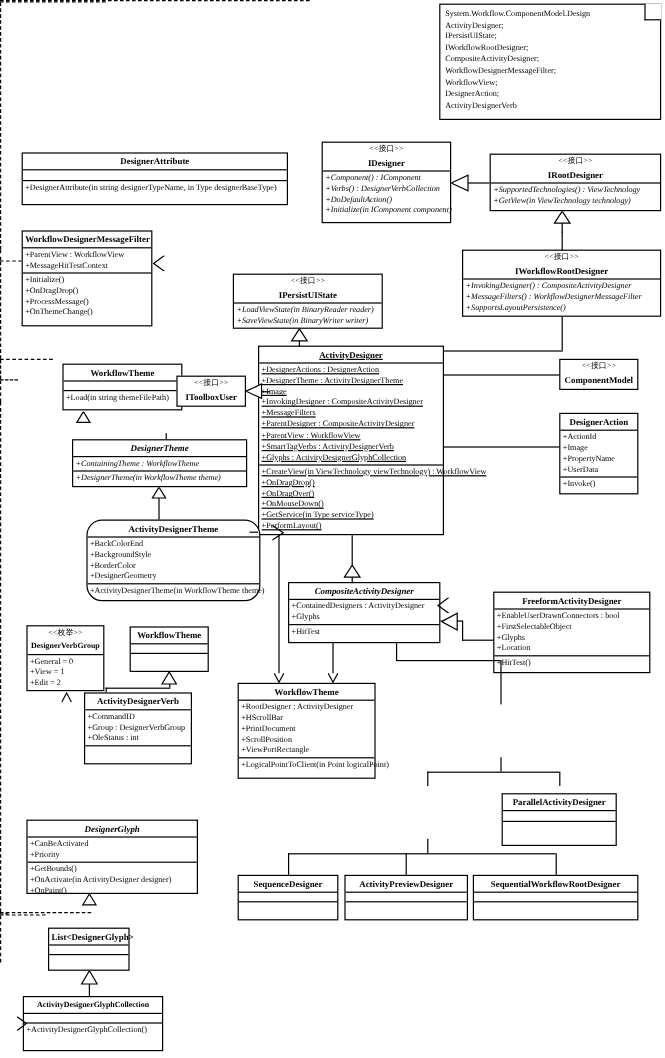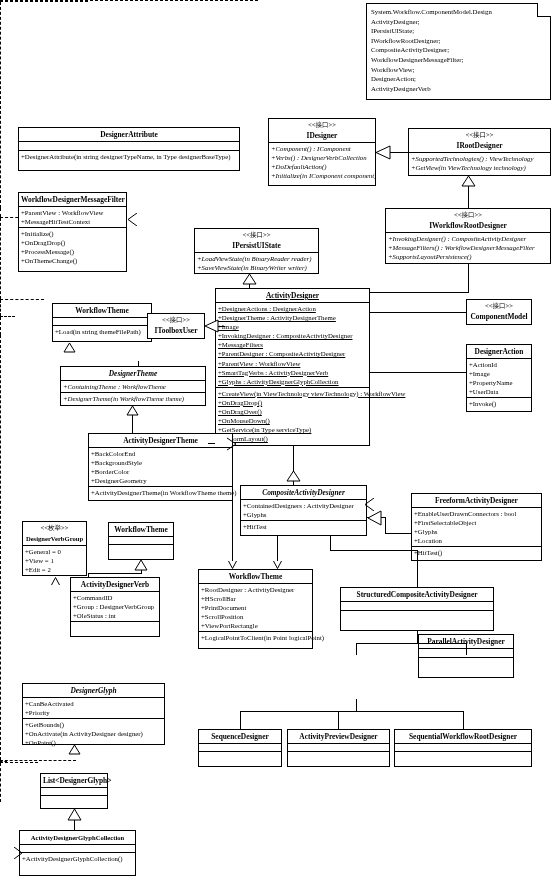--- a/index.html
+++ b/index.html
@@ -221,21 +221,21 @@
         <li>+UserData</li>
       </ul>
     </div>
     <div class="sec">
       <ul>
           <li>+Invoke()</li>
         </ul>
     </div>
   </div>
 
-  <div class="uml" style="left:88px;top:433px;width:145px;height:68px;">
+  <div class="uml" style="left:72px;top:433px;width:145px;height:68px;border-radius:13px;">
     <div class="sec hdr">ActivityDesignerTheme</div>
     <div class="sec">
       <ul>
         <li>+BackColorEnd</li>
         <li>+BackgroundStyle</li>
         <li>+BorderColor</li>
         <li>+DesignerGeometry</li>
       </ul>
     </div>
     <div class="sec">
@@ -320,28 +320,23 @@
         <li>+ViewPortRectangle</li>
       </ul>
     </div>
     <div class="sec">
       <ul>
           <li>+LogicalPointToClient(in Point logicalPoint)</li>
         </ul>
     </div>
   </div>
 
-  <div class="uml" style="left:340px;top:587px;width:154px;height:44px;">
-    <div class="sec hdr">StructuredCompositeActivityDesigner</div>
-    <div class="sec empty2"></div>
-    <div class="sec empty2"></div>
-  </div>
-
-
-  <div class="uml" style="left:418px;top:634px;width:96px;height:44px;">
+
+
+  <div class="uml" style="left:418px;top:661px;width:96px;height:44px;">
     <div class="sec hdr">ParallelActivityDesigner</div>
     <div class="sec empty2"></div>
     <div class="sec empty2"></div>
   </div>
 
   <div class="uml" style="left:198px;top:729px;width:84px;height:38px;">
     <div class="sec hdr">SequenceDesigner</div>
     <div class="sec empty"></div>
     <div class="sec empty"></div>
   </div>

